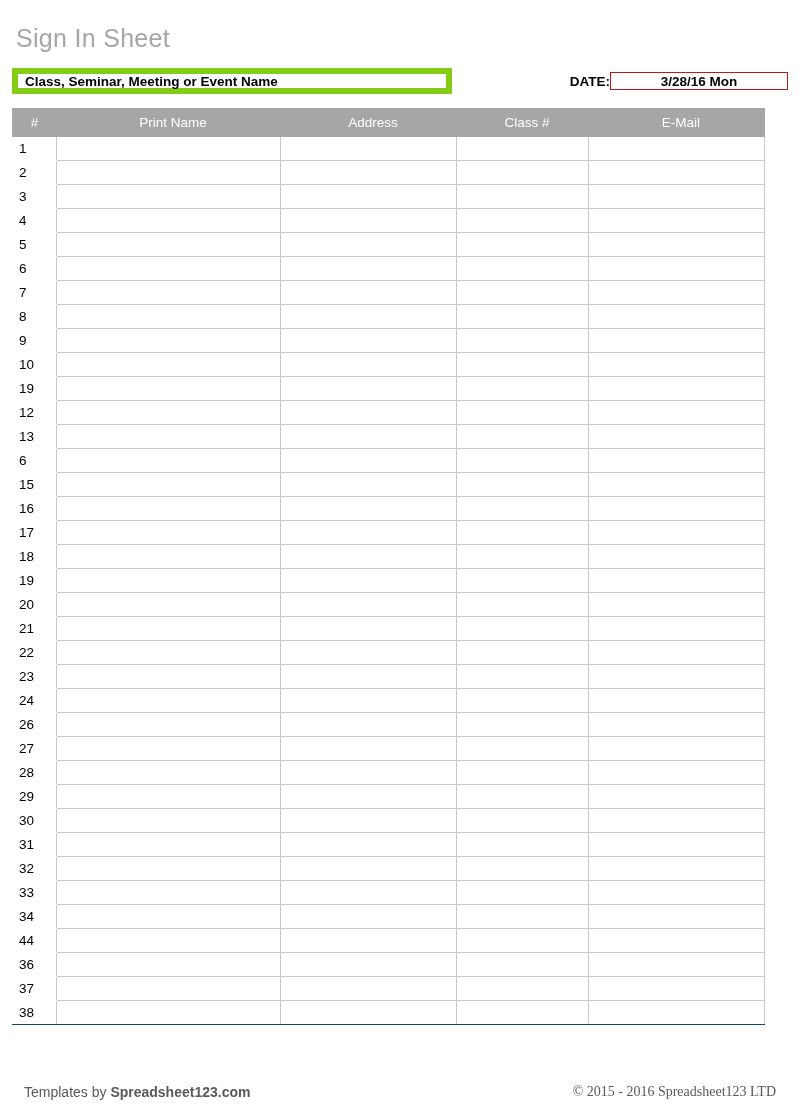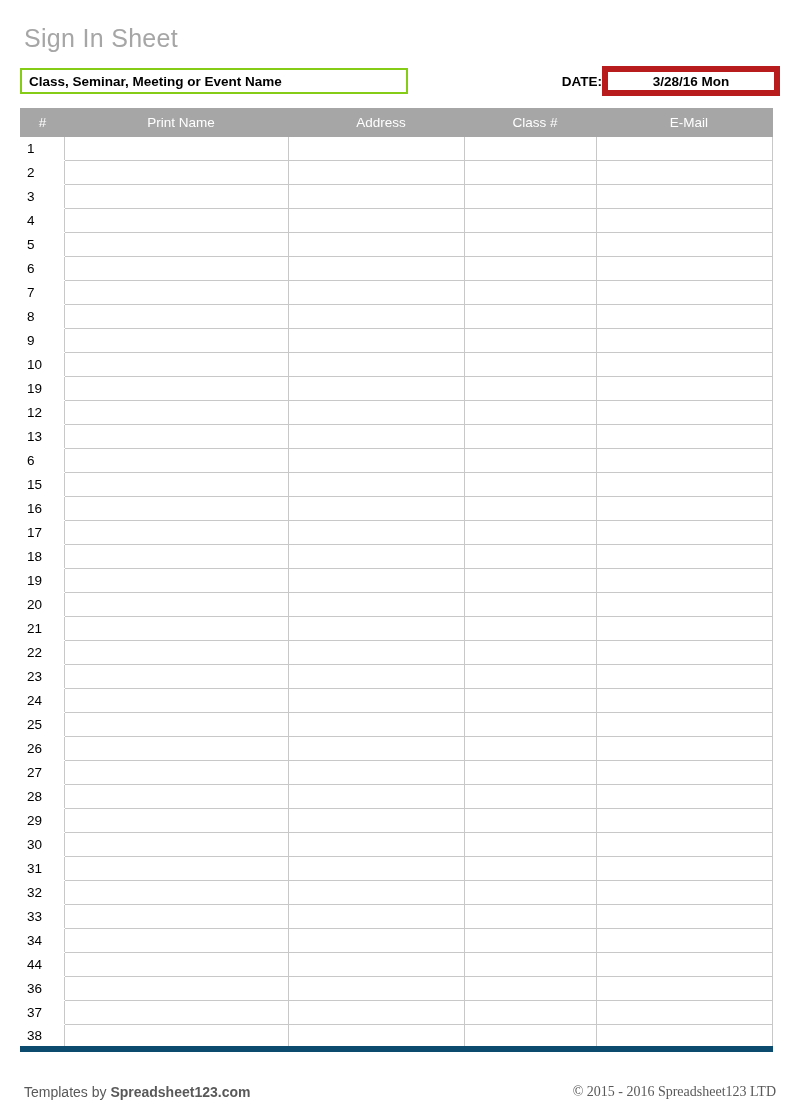--- a/index.html
+++ b/index.html
@@ -13,60 +13,60 @@
     font-family: "Liberation Sans", sans-serif;
     color: #000000;
     position: relative;
     overflow: hidden;
   }
   .page {
     position: relative;
     width: 800px;
     height: 1114px;
     box-sizing: border-box;
-    padding: 0 20px;
+    padding: 0 12px;
   }
   .doc-title {
     font-size: 25px;
     color: #a6a6a6;
     font-weight: 400;
     letter-spacing: 0.3px;
     padding-top: 16px;
     padding-left: 4px;
     height: 44px;
     line-height: 44px;
   }
   .meta-row {
     display: flex;
     align-items: center;
     margin-top: 8px;
     height: 26px;
   }
   .event-name-box {
-    width: 388px;
+    width: 440px;
     height: 26px;
-    border: 2px solid #84cc16;
+    border: 6px solid #84cc16;
     box-sizing: border-box;
     display: flex;
     align-items: center;
     padding-left: 7px;
     font-size: 13.5px;
     font-weight: bold;
   }
   .meta-spacer {
     flex: 1 1 auto;
   }
   .date-label {
     font-size: 13.5px;
     font-weight: bold;
   }
   .date-box {
     width: 178px;
-    height: 30px;
-    border: 6px solid #b91c1c;
+    height: 18px;
+    border: 1px solid #b91c1c;
     box-sizing: border-box;
     display: flex;
     align-items: center;
     justify-content: center;
     font-size: 13.5px;
     font-weight: bold;
   }
   table.signin {
     margin-top: 14px;
     border-collapse: collapse;
@@ -100,21 +100,21 @@
   }
   table.signin td.num-cell {
     text-align: left;
     padding-left: 6px;
     border-left: 1px solid #ffffff;
     border-right: 1px solid #c8c8c8;
     border-bottom: 1px solid #ffffff;
     color: #000000;
   }
   table.signin tr:last-child td {
-    border-bottom: 6px solid #0c4a6e;
+    border-bottom: 1px solid #0c4a6e;
   }
   col.c-num { width: 44px; }
   col.c-name { width: 224px; }
   col.c-addr { width: 176px; }
   col.c-phone { width: 132px; }
   col.c-email { width: 176px; }
 
   .footer {
     position: absolute;
     left: 24px;
@@ -333,27 +333,20 @@
           <td></td>
         </tr>
         <tr>
           <td class="num-cell">24</td>
           <td></td>
           <td></td>
           <td></td>
           <td></td>
         </tr>
         <tr>
-          <td class="num-cell">25</td>
-          <td></td>
-          <td></td>
-          <td></td>
-          <td></td>
-        </tr>
-        <tr>
           <td class="num-cell">26</td>
           <td></td>
           <td></td>
           <td></td>
           <td></td>
         </tr>
         <tr>
           <td class="num-cell">27</td>
           <td></td>
           <td></td>

